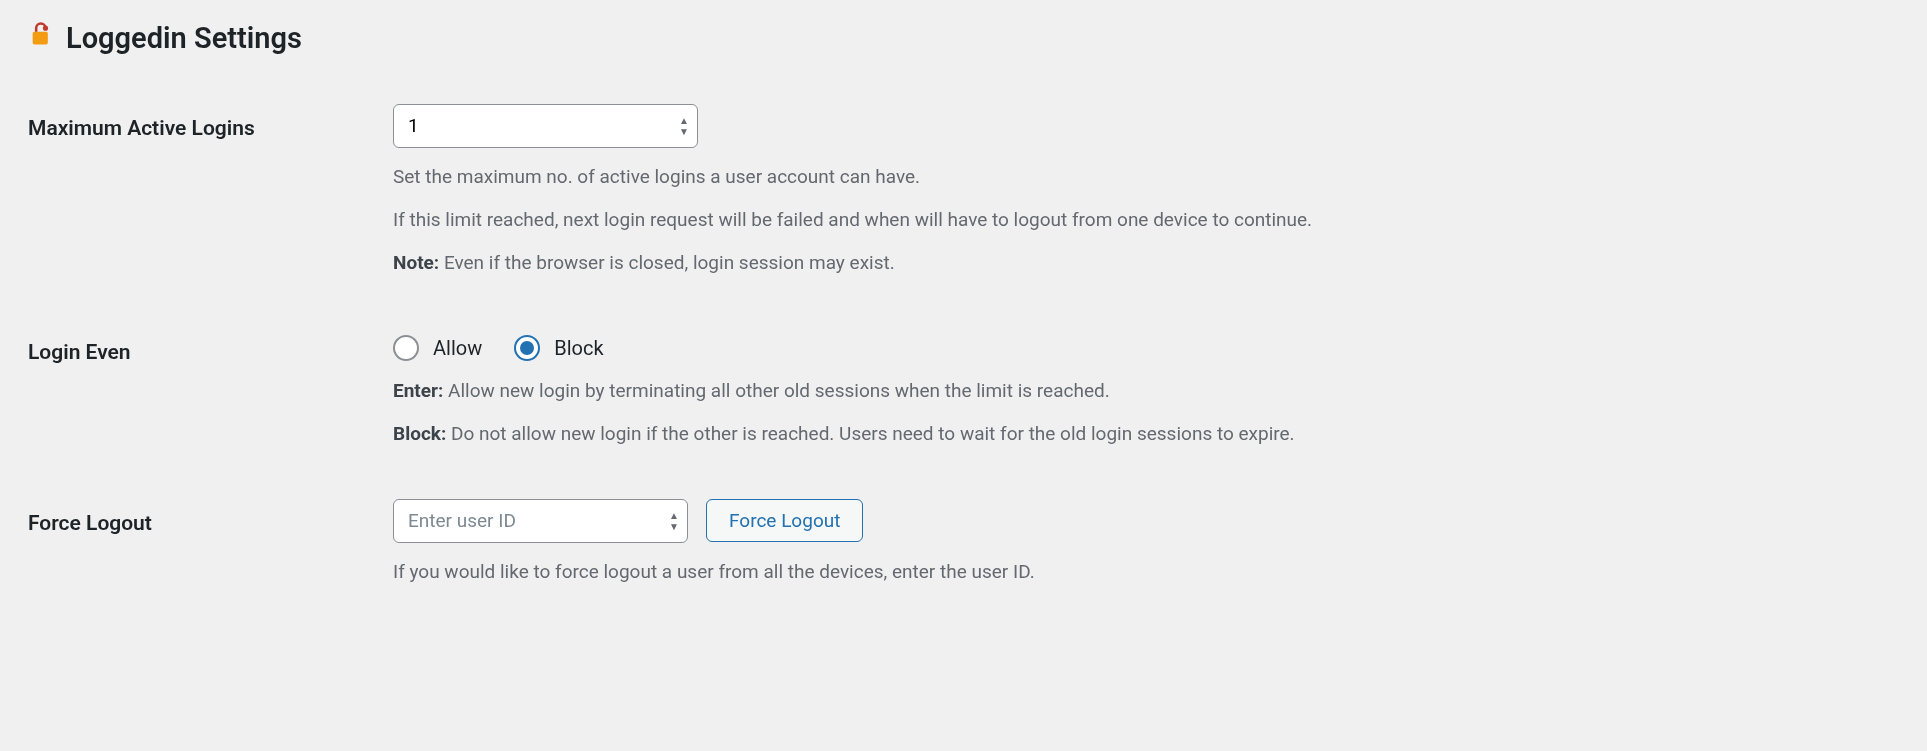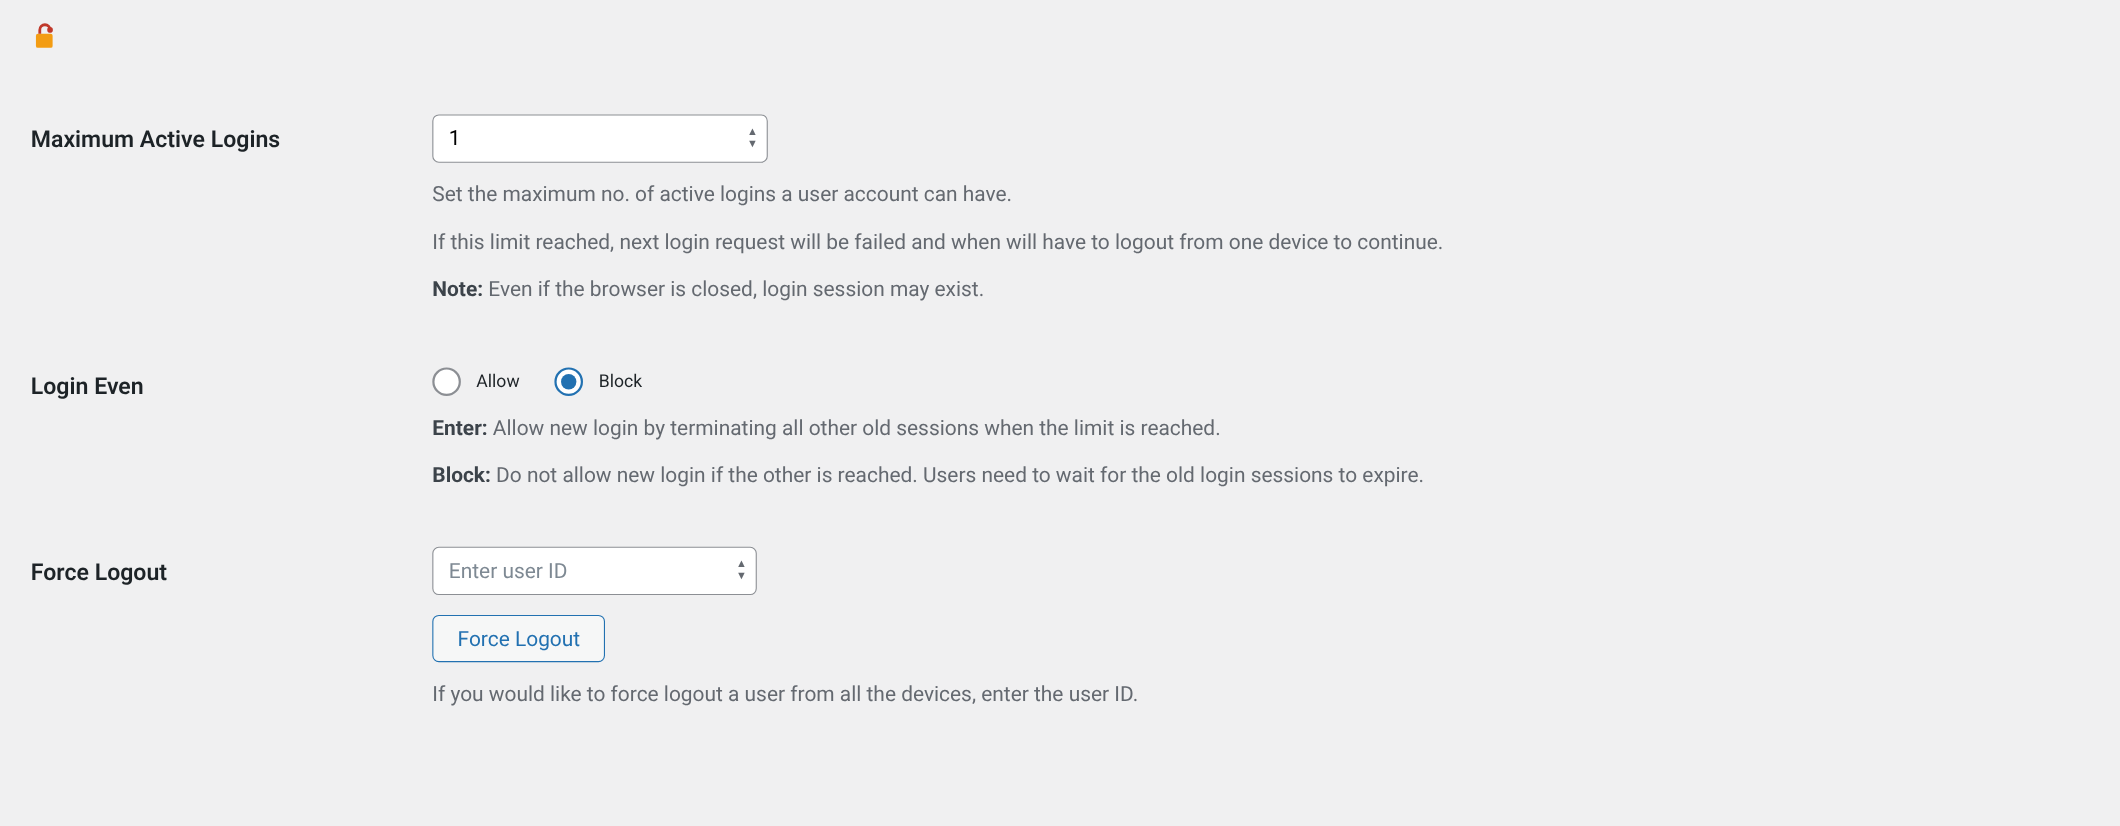--- a/index.html
+++ b/index.html
@@ -100,25 +100,25 @@
       border-color: #2271b1;
     }
     .radio.checked::after {
       content: "";
       width: 14px;
       height: 14px;
       border-radius: 50%;
       background: #2271b1;
     }
     .radio-label {
-      font-size: 16px;
+      font-size: 20px;
       color: #1d2327;
       margin-right: 18px;
     }
-    .force-row { display: flex; align-items: flex-start; gap: 18px; flex-direction: column; }
+    .force-row { display: flex; align-items: center; gap: 18px; }
     .btn {
       border: 1px solid #2271b1;
       background: #f6f7f7;
       color: #2271b1;
       font-size: 19px;
       padding: 9px 22px;
       border-radius: 6px;
       cursor: pointer;
       font-family: inherit;
     }
@@ -128,20 +128,21 @@
 <body>
 
 <h1 class="page-title">
   <span>
     <svg width="28" height="28" viewBox="0 0 24 24">
       <rect x="4" y="10" width="13" height="11" rx="1.5" fill="#f39c12"></rect>
       <path d="M 7 10 V 7 a 4 4 0 0 1 8 0" fill="none" stroke="#c0392b" stroke-width="2.2"></path>
       <circle cx="15" cy="7" r="2.2" fill="#c0392b"></circle>
     </svg>
   </span>
+  <span>Loggedin Settings</span>
 </h1>
 
 <table class="form-table">
   <tbody>
       <tr class="row-gap">
     <th>Maximum Active Logins</th>
     <td>
       <div class="spin-box">
         <input type="text" value="1" style="">
         <span class="spin-arrows">

